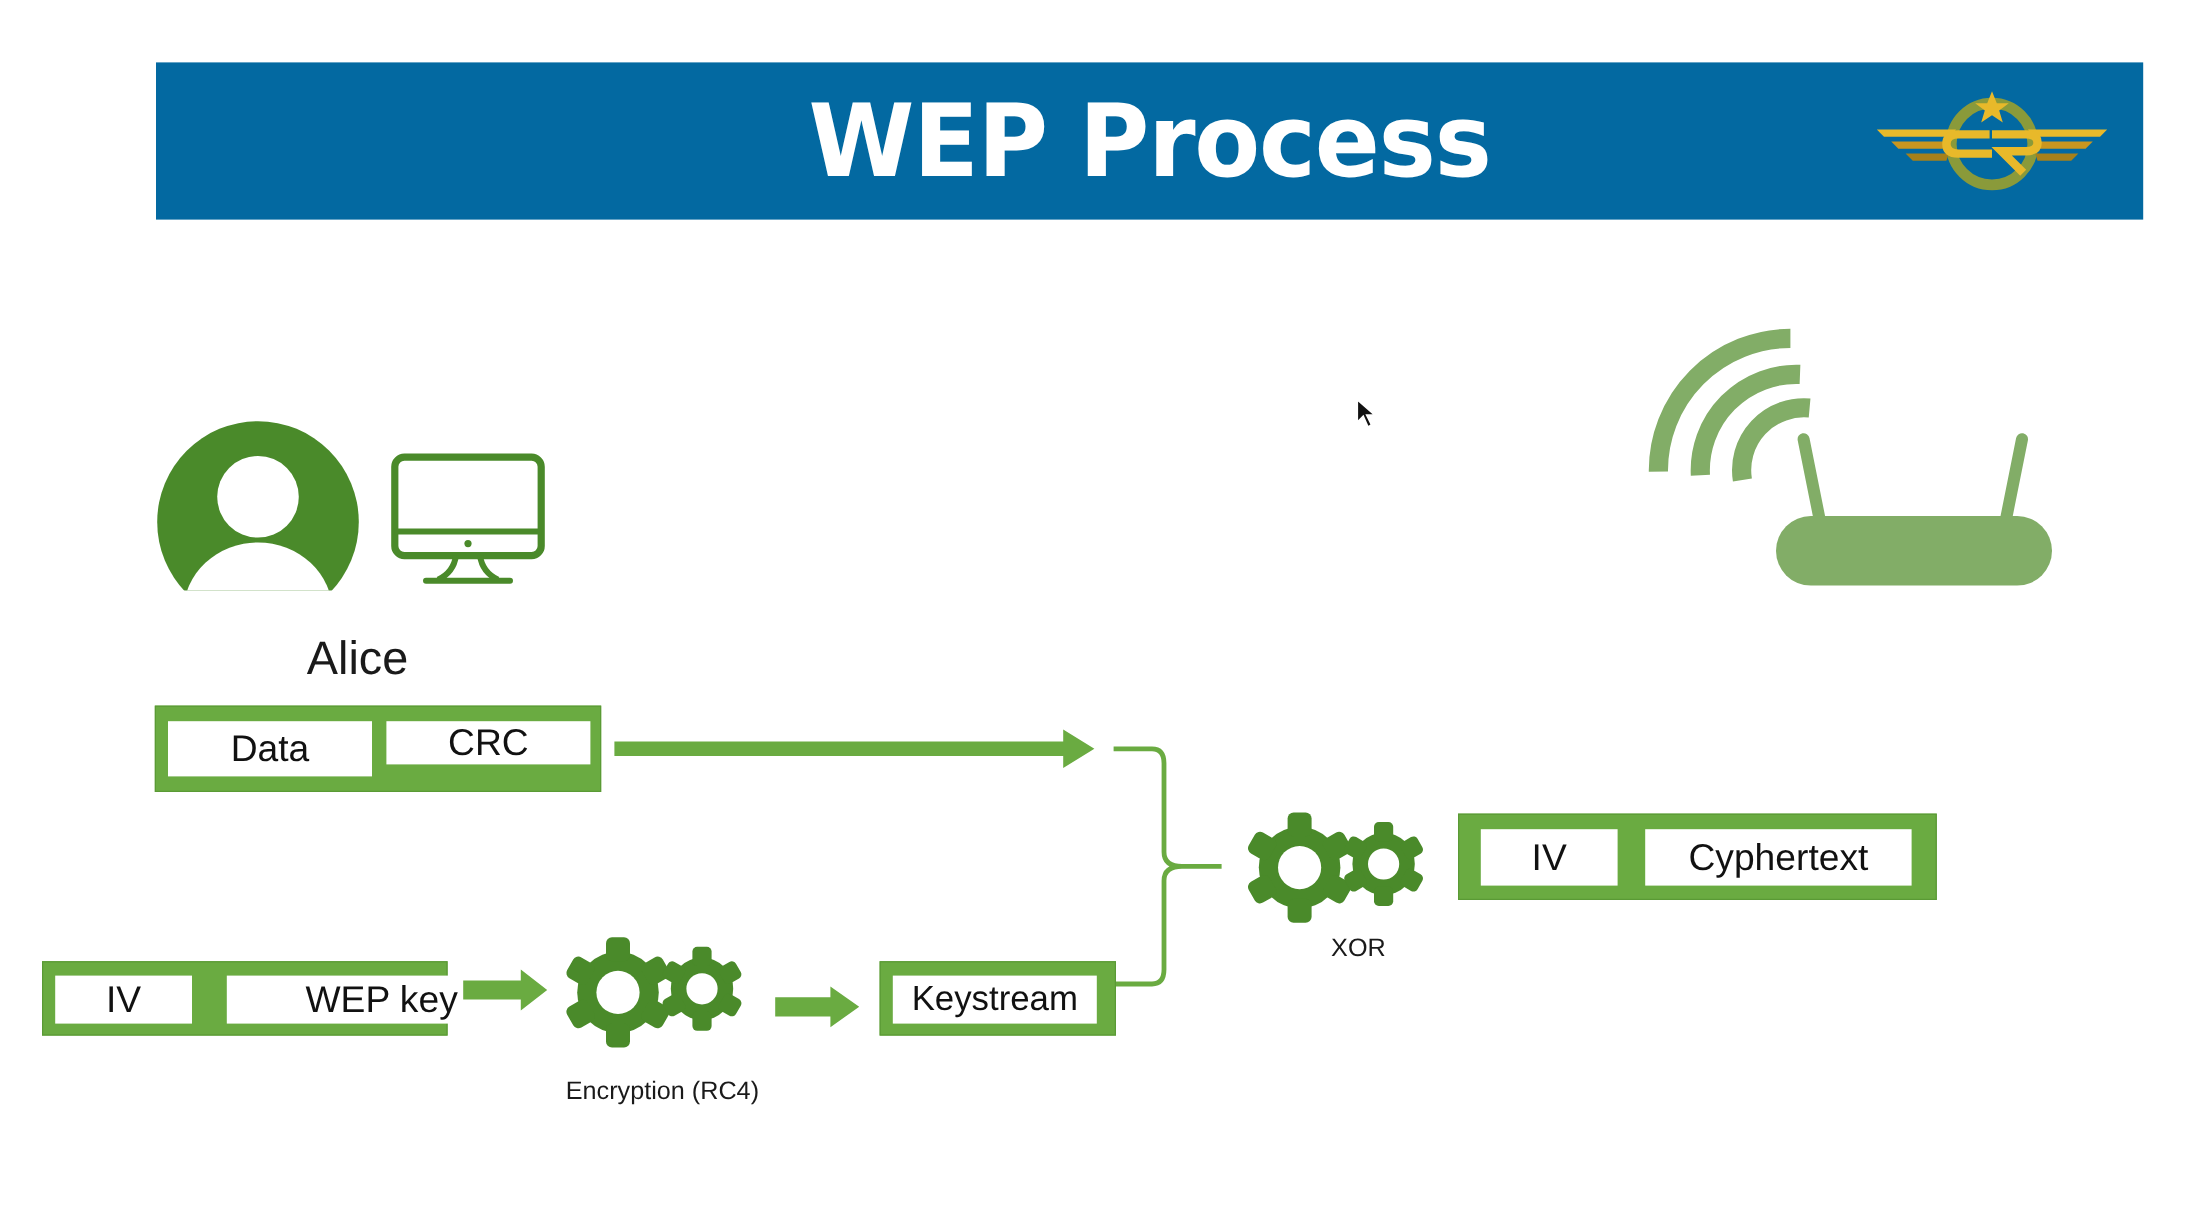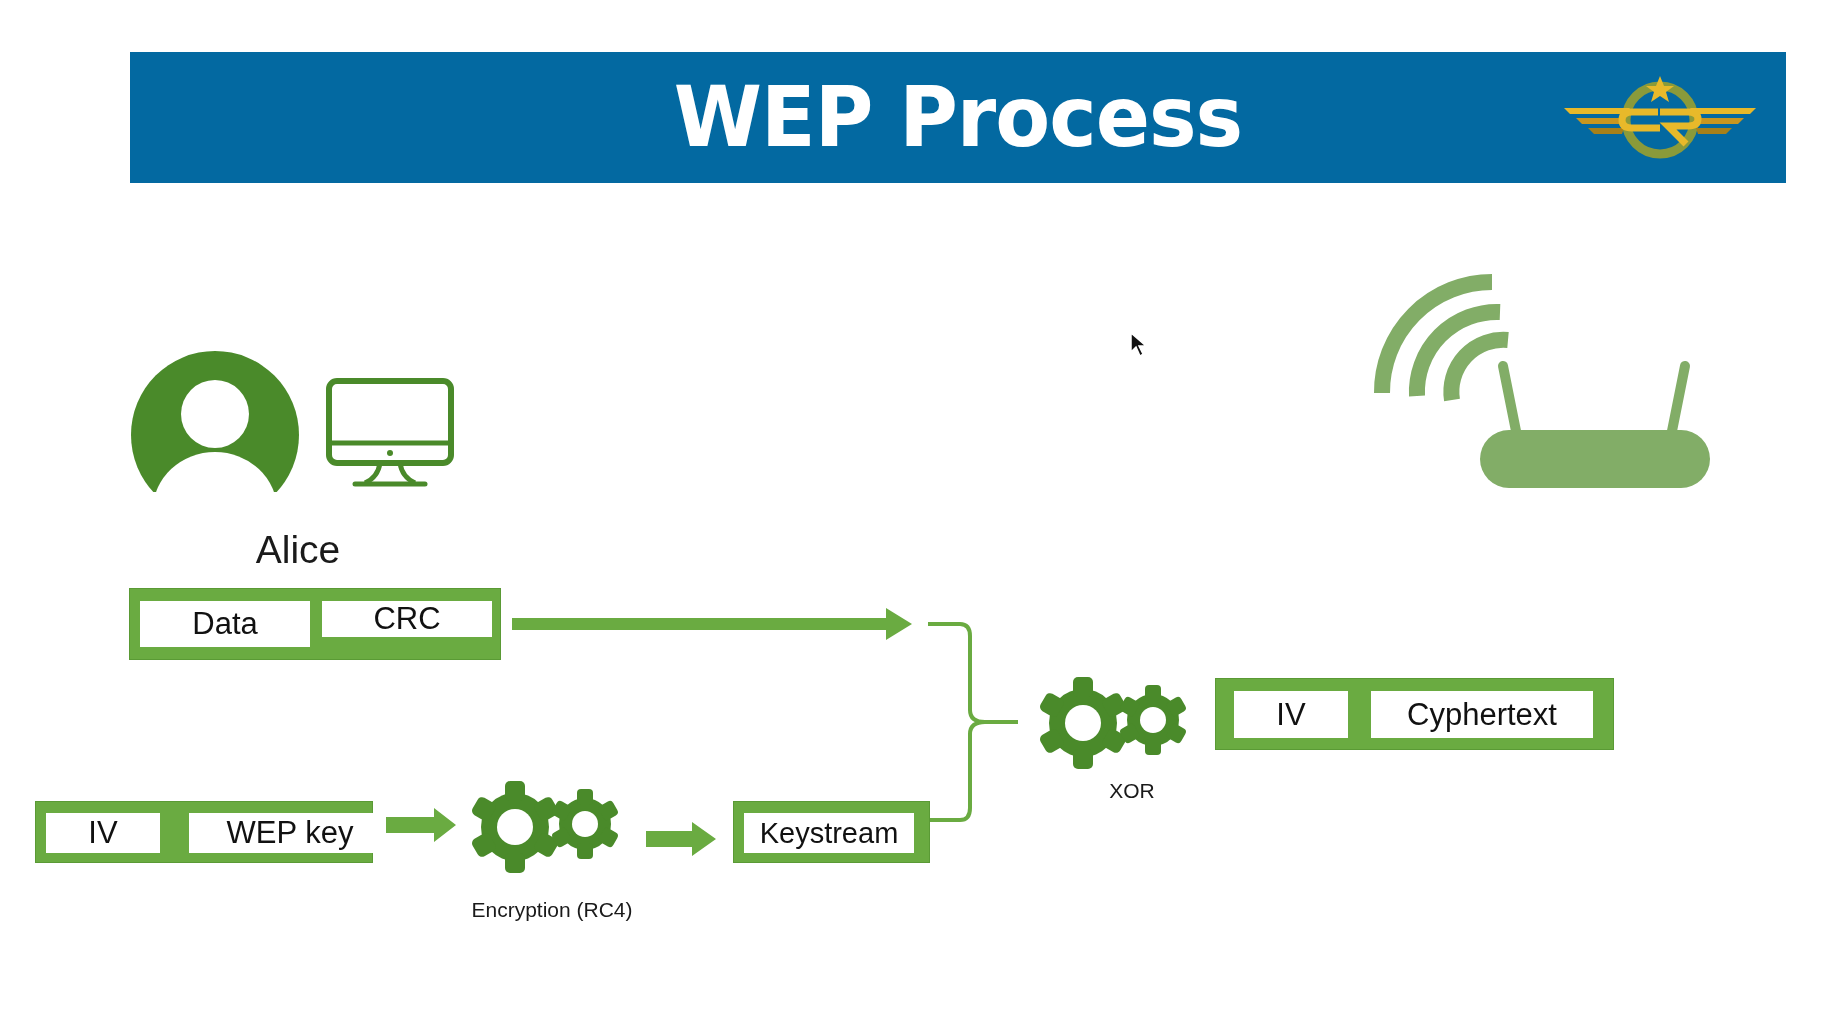--- a/index.html
+++ b/index.html
@@ -63,21 +63,21 @@
 <svg style="left:512px;top:606px;" width="402" height="36" viewBox="0 0 402 36">
   <polygon points="0,12 374,12 374,2 400,18 374,34 374,24 0,24" fill="#6aab41"></polygon>
 </svg>
 
 <svg style="left:925px;top:618px;" width="100" height="210" viewBox="0 0 100 210">
   <path d="M3,6 L35,6 Q45,6 45,18 L45,92 Q45,104 60,104 L93,104 M60,104 Q45,104 45,116 L45,190 Q45,202 35,202 L3,202" fill="none" stroke="#6aab41" stroke-width="4"></path>
 </svg>
 
 <div class="abs box" style="left:35px;top:801px;width:338px;height:62px;">
   <div class="cell" style="left:10px;top:11px;width:114px;height:40px;">IV</div>
-  <div class="cell" style="left:153px;top:11px;width:202px;height:40px;">WEP key</div>
+  <div class="cell" style="left:153px;top:11px;width:202px;height:40px;padding-left:28px;">WEP key</div>
 </div>
 
 <svg style="left:386px;top:808px;" width="72" height="34" viewBox="0 0 72 34">
   <polygon points="0,9 48,9 48,0 70,17 48,34 48,25 0,25" fill="#6aab41"></polygon>
 </svg>
 
 <svg style="left:468px;top:780px;" width="160" height="95" viewBox="0 0 160 95">
   <g id="gearBig" transform="translate(47,47)">
     <g fill="#4a8a2a">
       <circle r="34"></circle>

